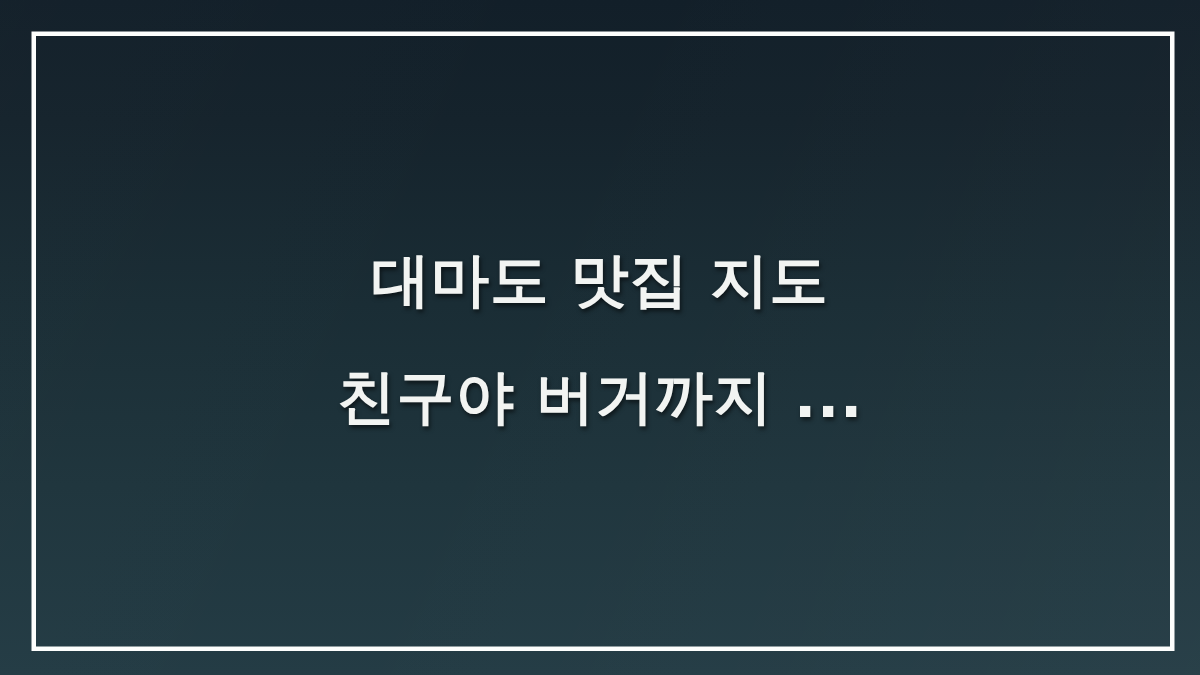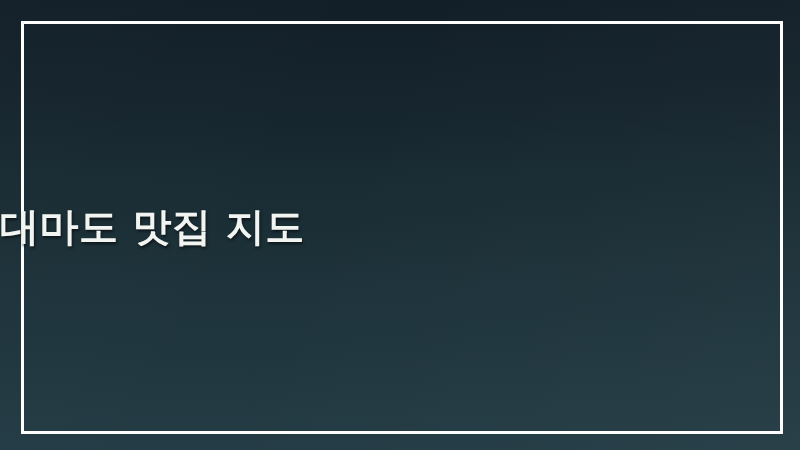--- a/index.html
+++ b/index.html
@@ -43,23 +43,23 @@
     pointer-events: none;
   }
 
   .title-block {
     position: absolute;
     left: 0;
     right: 0;
     top: 0;
     bottom: 0;
     display: flex;
-    flex-direction: row;
+    flex-direction: column;
     align-items: center;
-    justify-content: space-between;
+    justify-content: center;
     gap: 0px;
     padding-top: 4px;
     box-sizing: border-box;
     border-radius: 15px;
   }
 
   .title-line {
     color: #f2f4f2;
     font-size: 39px;
     font-weight: 700;
@@ -74,15 +74,16 @@
 <body>
 
 <div class="screenshot">
 
   <div class="sheen"></div>
 
   <div class="frame"></div>
 
   <div class="title-block">
     <div class="title-line">대마도 맛집 지도</div>
+    <div class="title-line">친구야 버거까지 ...</div>
   </div>
 
 </div>
 
 </body></html>

